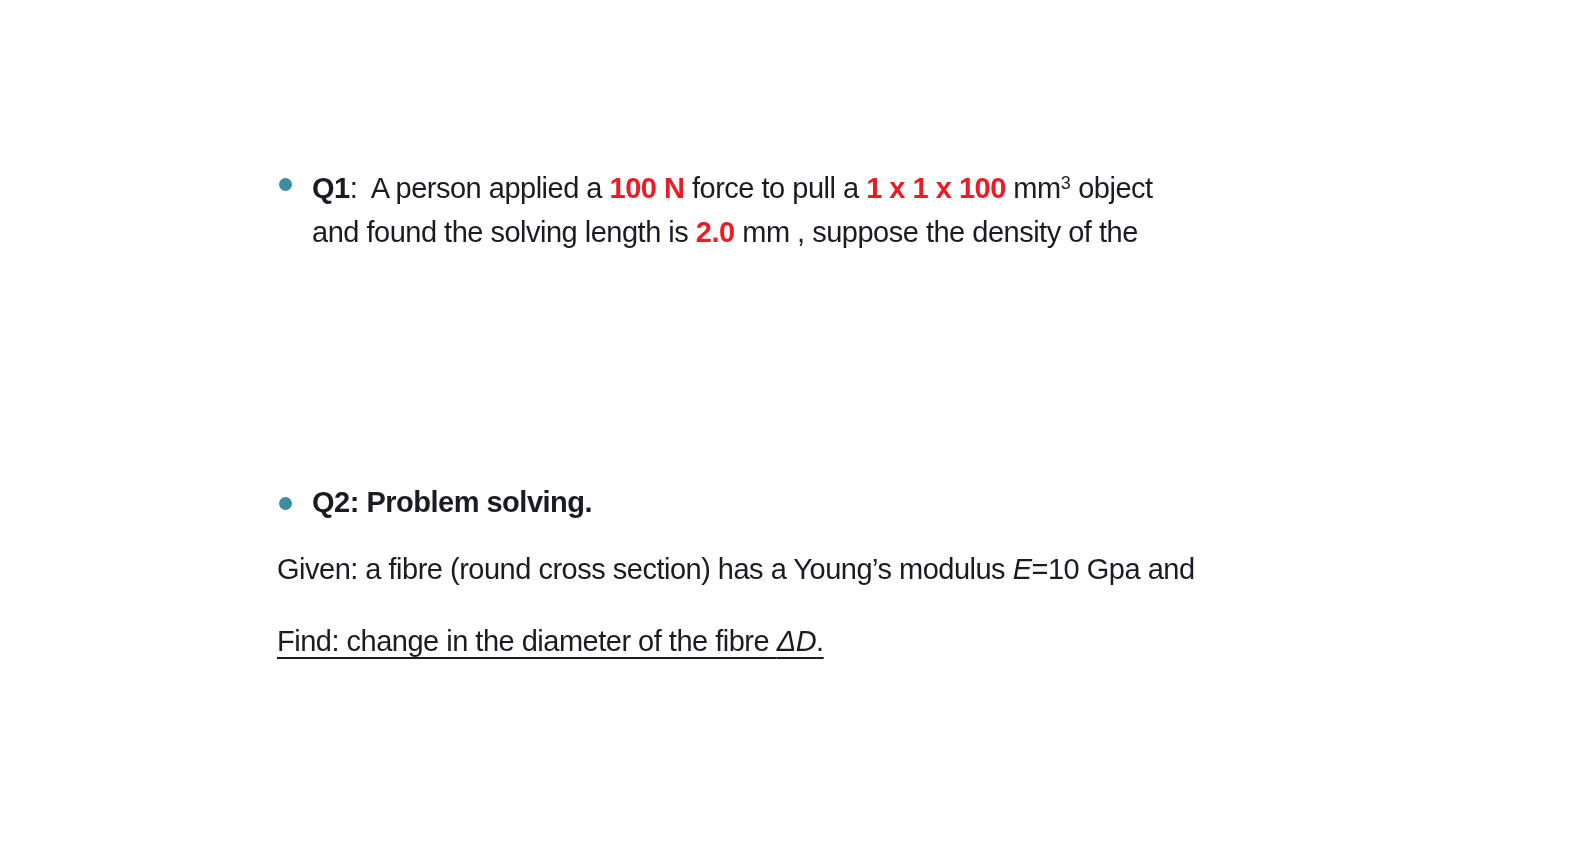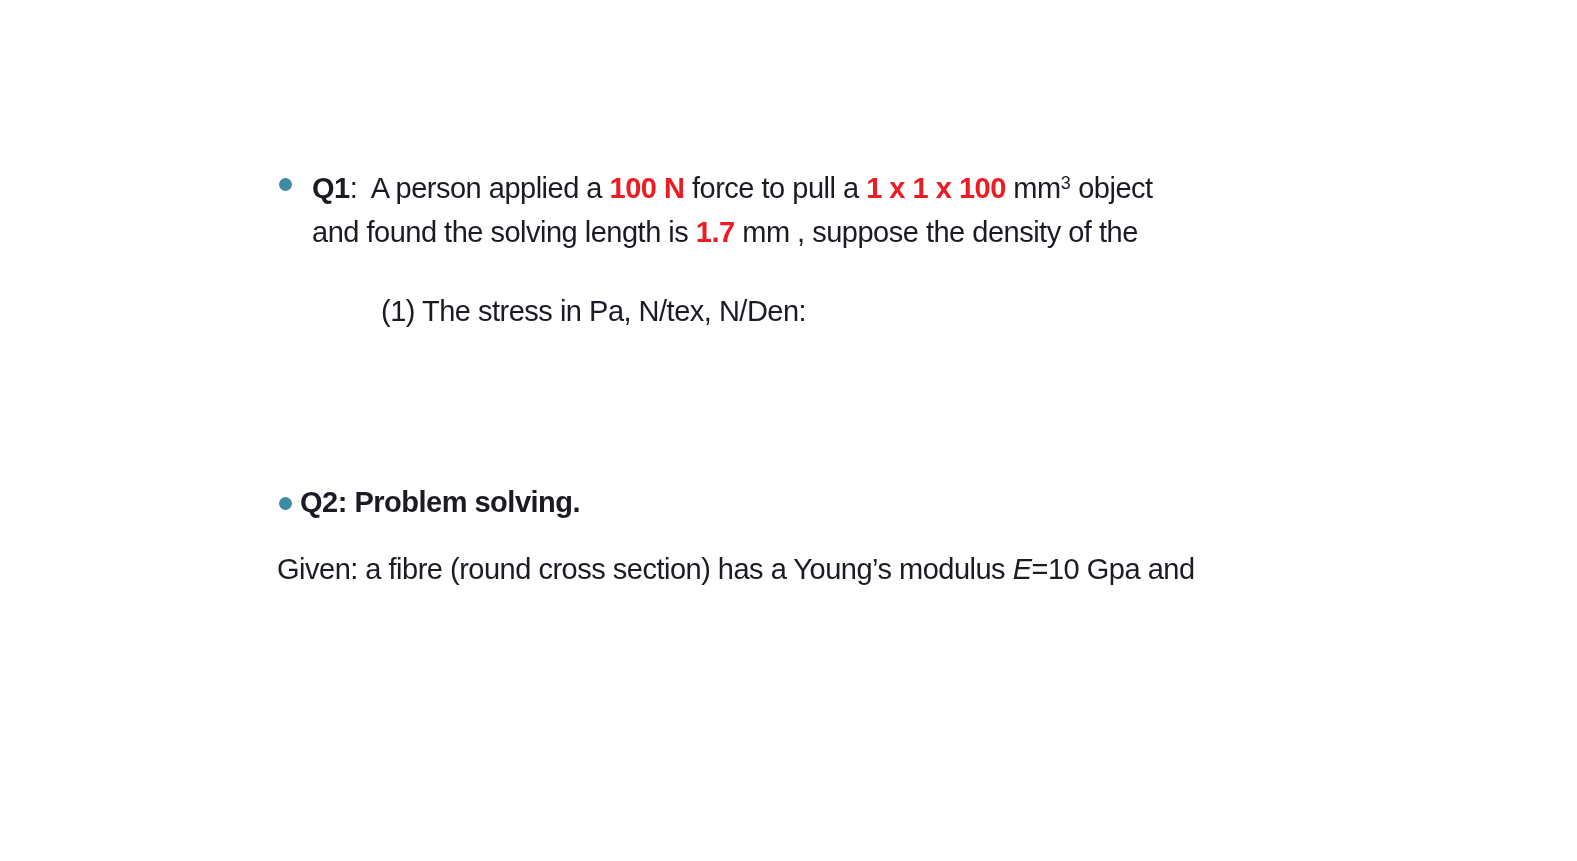--- a/index.html
+++ b/index.html
@@ -30,21 +30,21 @@
     position:absolute;
     width:13px;height:13px;
     border-radius:50%;
     background:var(--bullet-color);
   }
   #q1-text{position:absolute;left:312px;top:168px;}
   #q1-bullet{left:279px;top:178px;}
   #q1-subitems{position:absolute;left:381px;top:287px;}
   #q1-subitems .line{line-height:49px;}
   #q2-bullet{left:279px;top:497px;}
-  #q2-heading{position:absolute;left:300px;top:482px;}
+  #q2-heading{position:absolute;left:312px;top:482px;}
   #given-paragraph{position:absolute;left:277px;top:549px;}
   #find-line{position:absolute;left:277px;top:621px;}
   .underlined{
     text-decoration:underline;
     text-underline-offset:6px;
     text-decoration-thickness:2px;
   }
   .s-b{font-weight:700;}
   .s-red{color:var(--accent-red);font-weight:700;}
   .s-sup{font-size:62%;position:relative;top:-0.52em;letter-spacing:0;}
@@ -53,30 +53,32 @@
   .s-isub{font-style:italic;font-size:62%;position:relative;top:0.28em;letter-spacing:0;}
 </style>
 </head>
 <body>
 
 <div class="slide">
 
   <span class="bullet" id="q1-bullet"></span>
   <div id="q1-text">
     <div class="line"><span class="seg s-b">Q1</span><span class="seg">:  A person applied a </span><span class="seg s-red">100 N</span><span class="seg"> force to pull a </span><span class="seg s-red">1 x 1 x 100</span><span class="seg"> mm</span><span class="seg s-sup">3</span><span class="seg"> object</span></div>
-    <div class="line"><span class="seg">and found the solving length is </span><span class="seg s-red">1.7</span><span class="seg"> mm , suppose the density of the</span></div>
+    <div class="line"><span class="seg">and found the solving length is </span><span class="seg s-red">2.0</span><span class="seg"> mm , suppose the density of the</span></div>
   </div>
 
   <div id="q1-subitems">
-    <div class="line">(1) The stress in Pa, N/tex, N/Den:</div>
   </div>
 
   <span class="bullet" id="q2-bullet"></span>
   <div id="q2-heading">
     <div class="line"><span class="seg s-b">Q2: Problem solving.</span></div>
   </div>
 
   <div id="given-paragraph">
     <div class="line"><span class="seg">Given: a fibre (round cross section) has a Young’s modulus </span><span class="seg s-i">E</span><span class="seg">=10 Gpa and</span></div>
   </div>
 
+  <div id="find-line">
+    <div class="line underlined"><span class="seg">Find: change in the diameter of the fibre </span><span class="seg s-i">ΔD</span><span class="seg">.</span></div>
+  </div>
 
 </div>
 
 </body></html>

